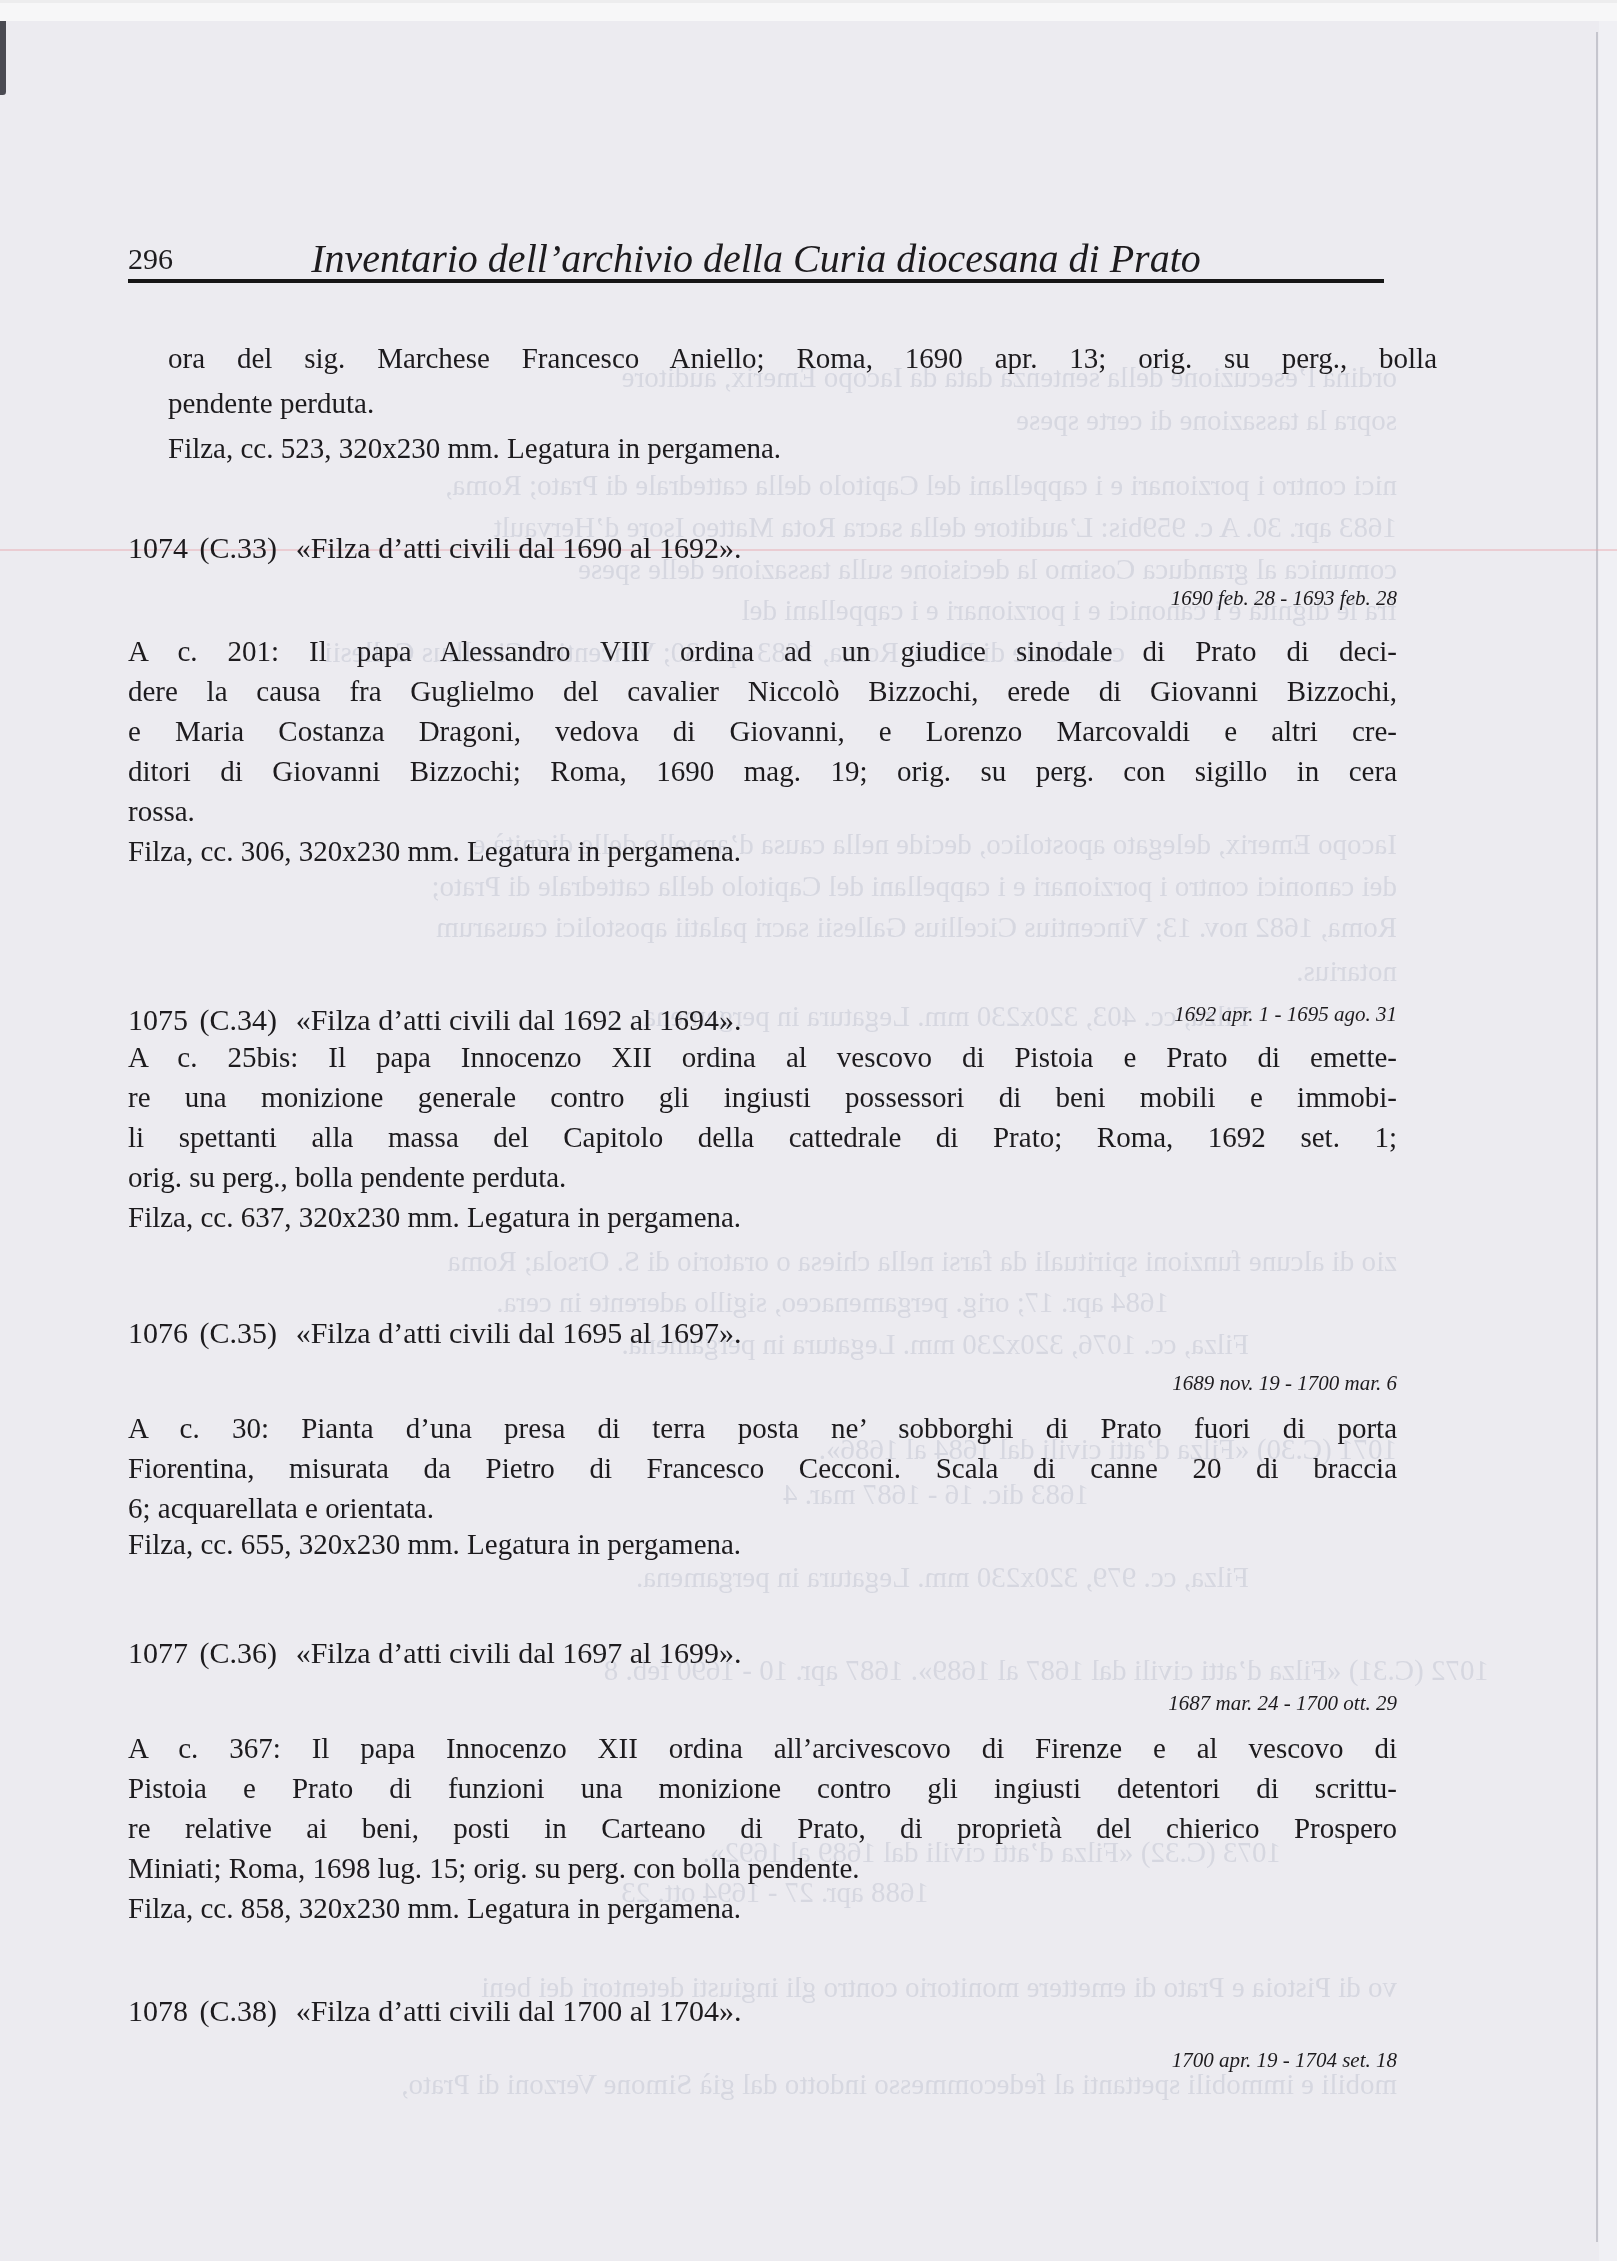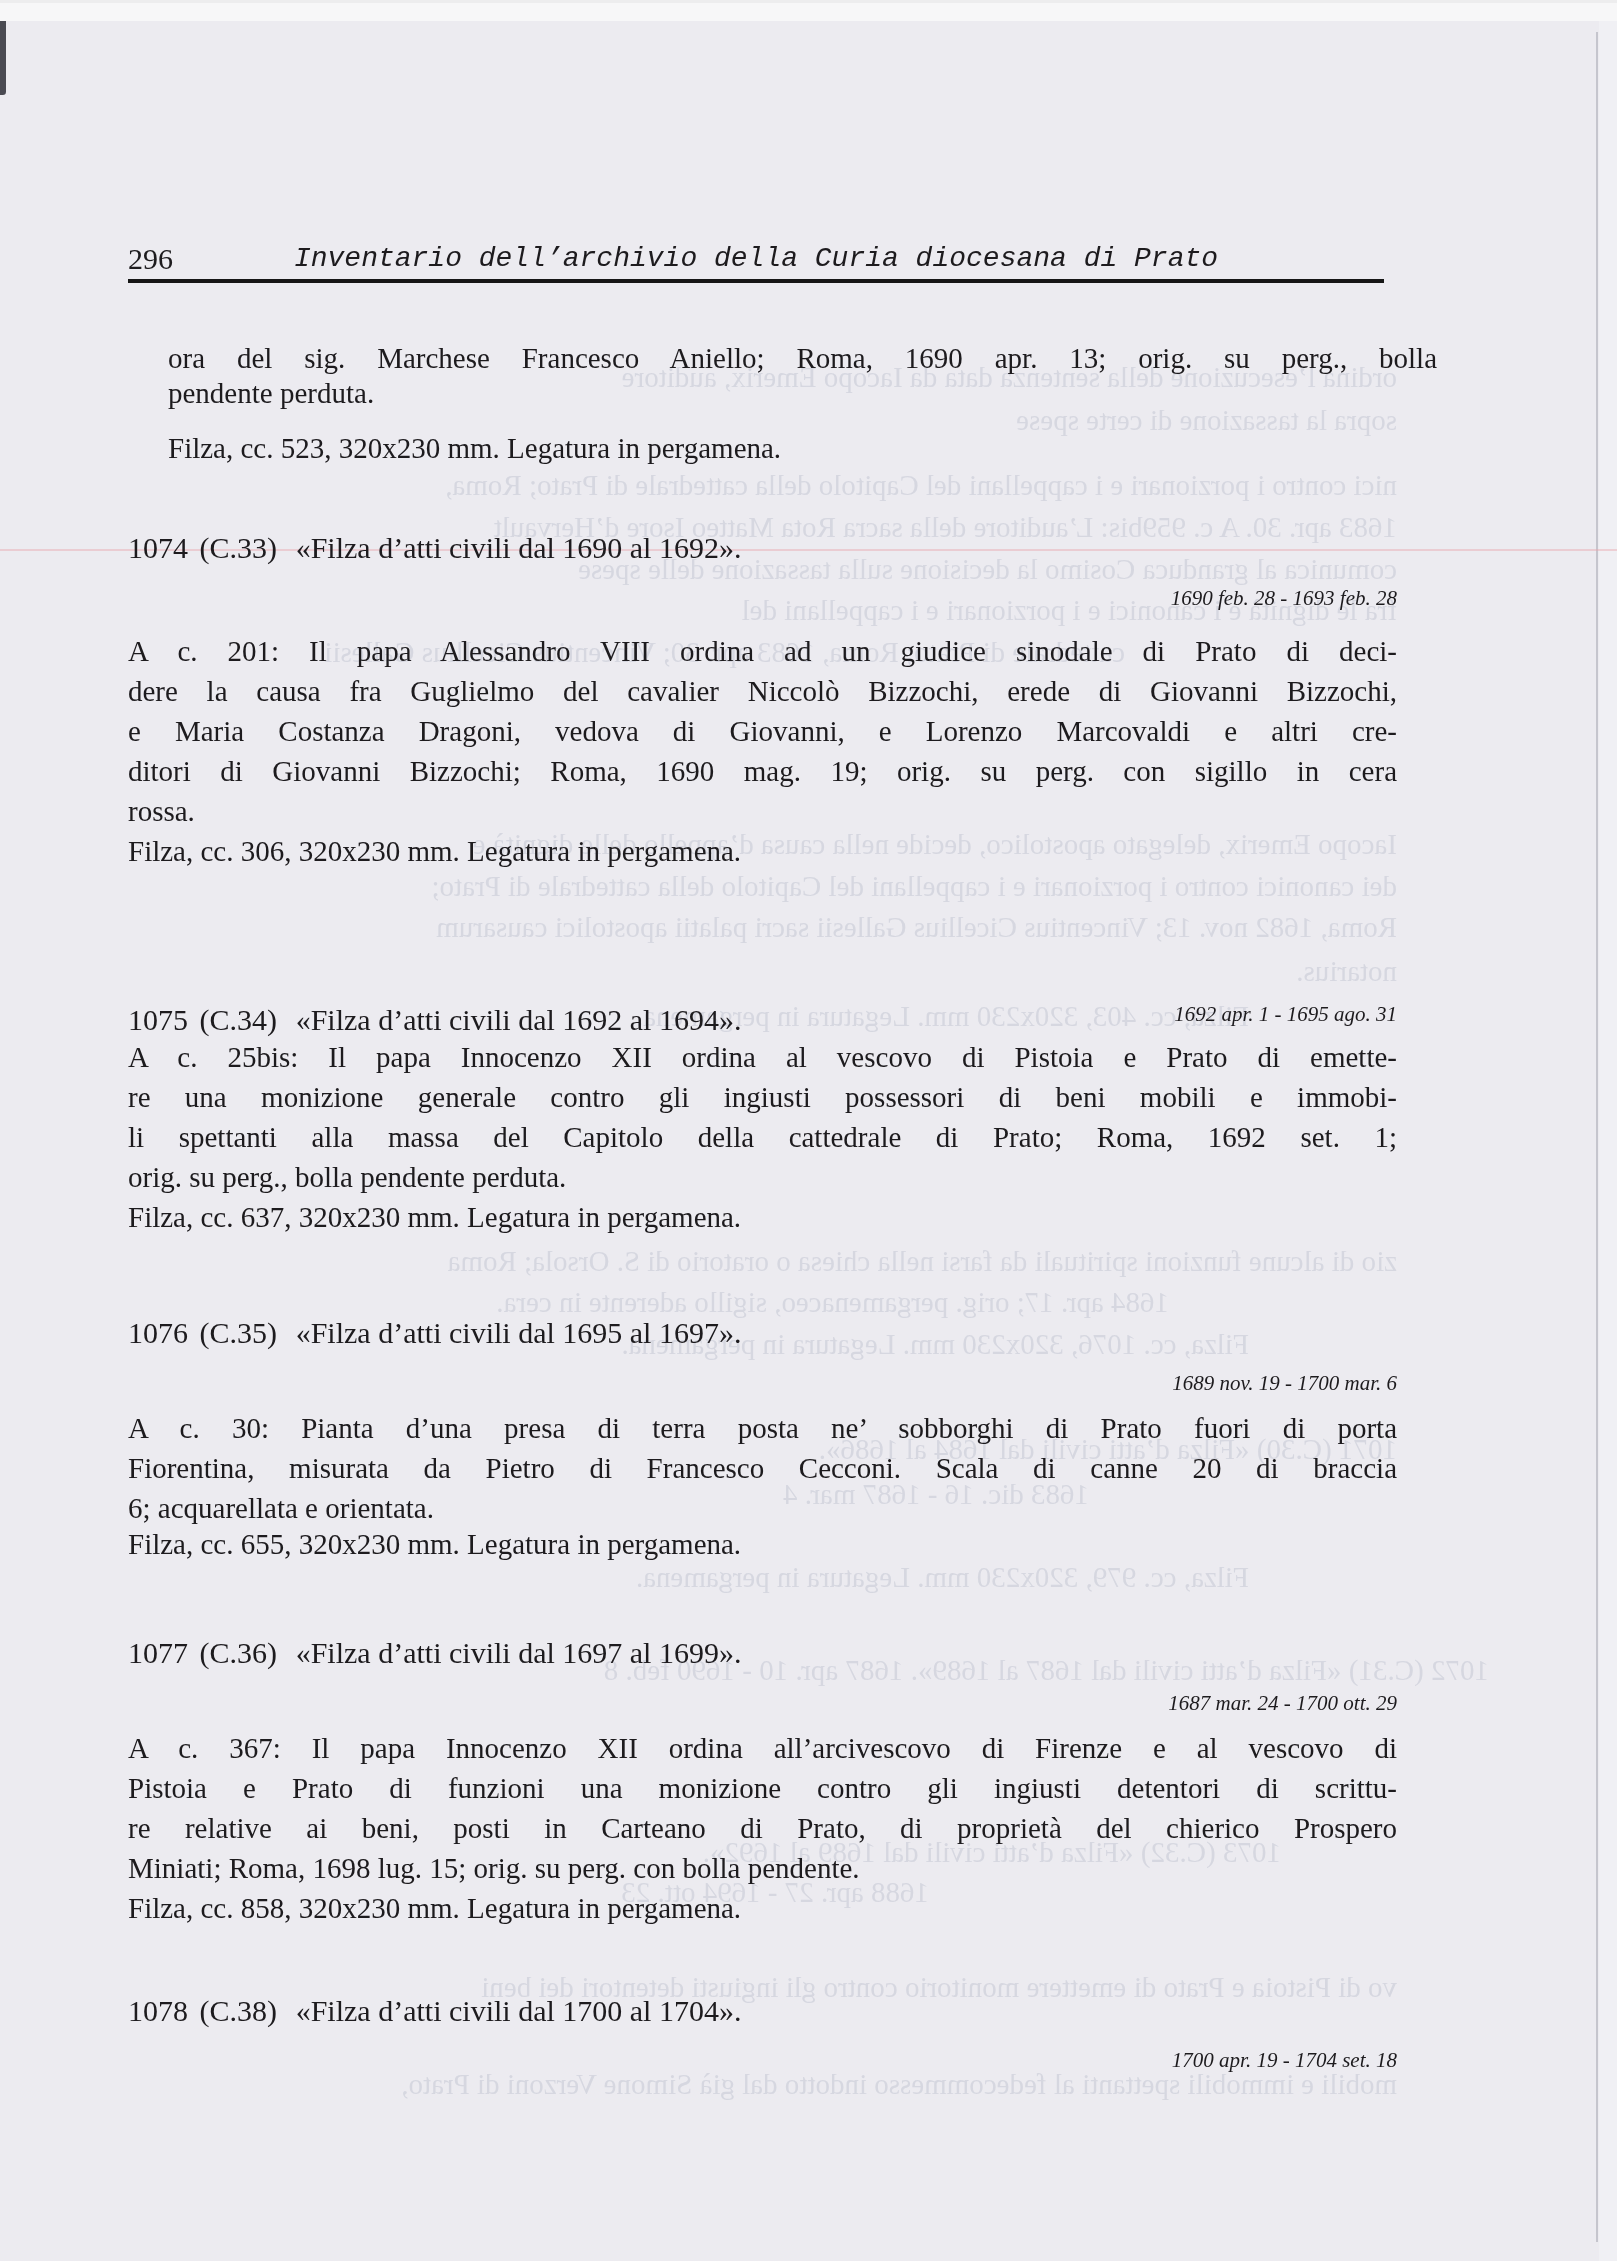--- a/index.html
+++ b/index.html
@@ -25,21 +25,21 @@
     font-size:29px;line-height:34px;
     color:#c5c8d4;opacity:.55;
     transform:scaleX(-1);
     text-align:left;white-space:nowrap;overflow:hidden;
   }
 
   
   .page-number{position:absolute;top:239px;left:128px;font-size:30px;line-height:40px;}
   .running-title{
     position:absolute;top:239px;left:128px;width:1256px;
-    text-align:center;font-style:italic;font-size:28px;line-height:40px;font-family:Liberation Mono, monospace;
+    text-align:center;font-style:italic;font-size:40px;line-height:40px;
   }
   .header-rule{position:absolute;top:279px;left:128px;width:1256px;height:4px;background:#161616;}
 
   
   .line{
     position:absolute;left:128px;width:1269px;
     font-size:29px;line-height:40px;
     text-align:left;
   }
   .fill{text-align:justify;text-align-last:justify;}
@@ -92,21 +92,21 @@
   </div>
 
   <header>
     <span class="page-number">296</span>
     <div class="running-title">Inventario dell’archivio della Curia diocesana di Prato</div>
     <div class="header-rule"></div>
   </header>
 
   <div>
     <div class="line intro-line fill" style="top:336px">ora del sig. Marchese Francesco Aniello; Roma, 1690 apr. 13; orig. su perg., bolla</div>
-    <div class="line intro-line" style="top:371px">pendente perduta.</div>
+    <div class="line intro-line" style="top:381px">pendente perduta.</div>
     <div class="line intro-line" style="top:426px">Filza, cc. 523, 320x230 mm. Legatura in pergamena.</div>
   </div>
 
   <section>
     <div class="entry-head" style="top:528px">
       <span class="num">1074</span>
       <span class="code">(C.33)</span>
       <span class="ttl">«Filza d’atti civili dal 1690 al 1692».</span>
     </div>
     <div class="date-line" style="top:578px">1690 feb. 28 - 1693 feb. 28</div>

